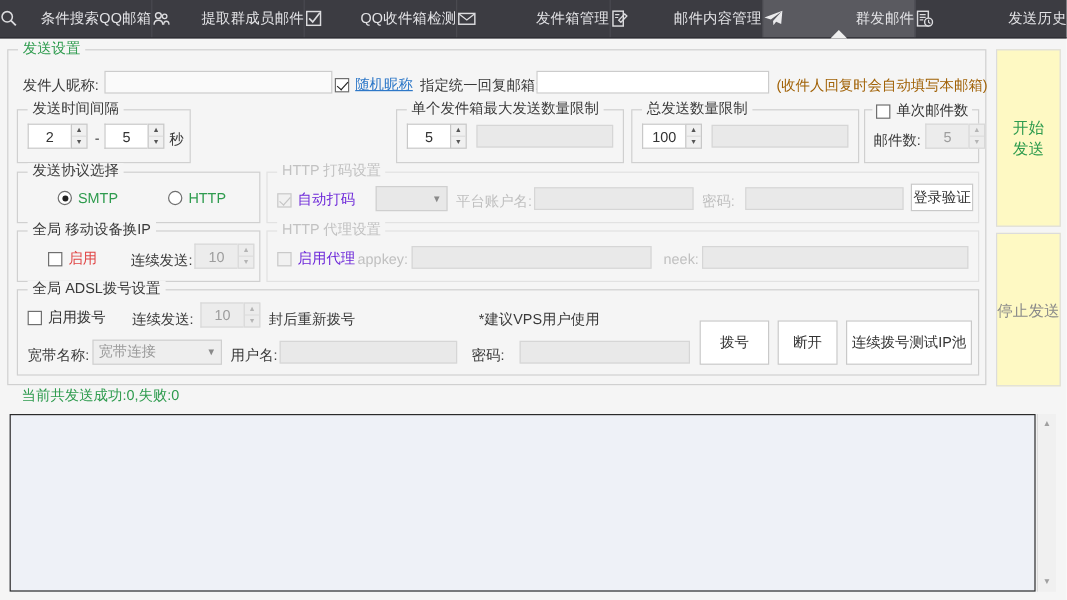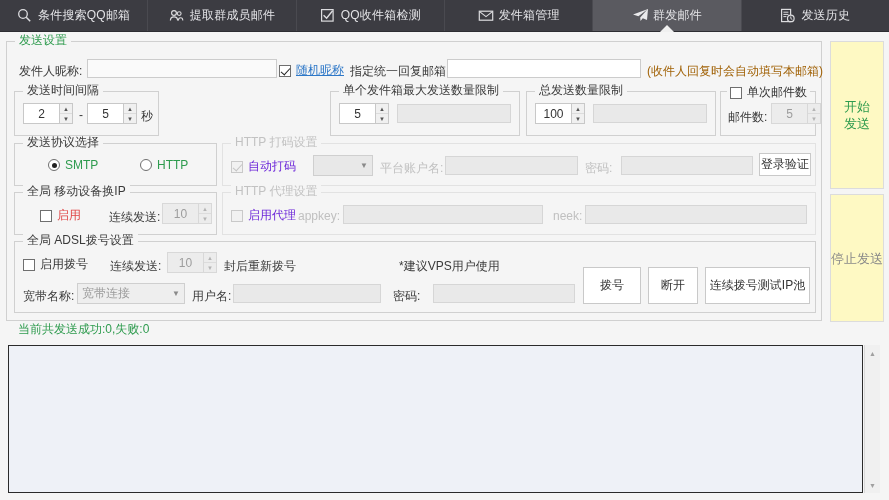--- a/index.html
+++ b/index.html
@@ -16,21 +16,21 @@
 
   
   .tabbar {
     position: absolute; left: 0; top: 0; width: 889px; height: 32px;
     background: #3c3c42;
     display: flex; align-items: stretch;
     border-bottom: 1px solid #2d2d32;
   }
   .tab {
     flex: 1 1 0;
-    display: flex; align-items: center; justify-content: center;
+    display: flex; align-items: center; justify-content: space-between;
     gap: 6px;
     color: #e3e3e6;
     font-size: 12px;
     position: relative;
     border-right: 1px solid #4a4a50;
     cursor: default;
     white-space: nowrap;
   }
   .tab:last-child { border-right: none; }
   .tab.active { background: #5a5a60; }
@@ -189,20 +189,30 @@
     <div class="tab">
       <span class="ico">
         <svg width="16" height="15" viewBox="0 0 16 15">
             <rect x="1.3" y="3.2" width="13.4" height="9" fill="none" stroke="#dcdcdf" stroke-width="1.2"></rect>
             <path d="M1.6 3.6l6.4 5 6.4-5" fill="none" stroke="#dcdcdf" stroke-width="1.1"></path>
           </svg>
       </span>
       <span class="lbl">发件箱管理</span>
     </div>
 
+    <div class="tab">
+      <span class="ico">
+        <svg width="15" height="15" viewBox="0 0 15 15">
+            <rect x="1.8" y="1.3" width="8.6" height="12.4" fill="none" stroke="#dcdcdf" stroke-width="1.2"></rect>
+            <path d="M8.4 10.6l5-5.2-1.8-1.8-5 5.2z" fill="none" stroke="#dcdcdf" stroke-width="1.1"></path>
+            <path d="M3.6 4.2h3.6M3.6 6.6h2.6" stroke="#dcdcdf" stroke-width="1"></path>
+          </svg>
+      </span>
+      <span class="lbl">邮件内容管理</span>
+    </div>
 
     <div class="tab active">
       <span class="ico">
         <svg width="17" height="14" viewBox="0 0 17 14">
             <path d="M16 1L1 6.6l5.4 1.7L15.3 1.6 8.2 9.4l.3 3.6 2.3-2.8L15 12z" fill="#eaeaec"></path>
           </svg>
       </span>
       <span class="lbl">群发邮件</span>
     </div>
 

